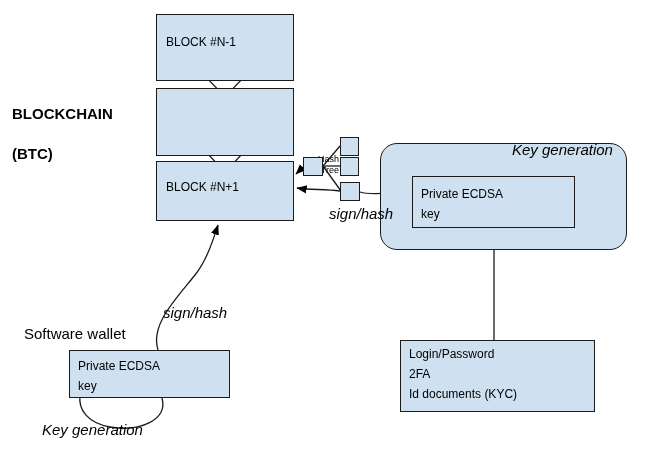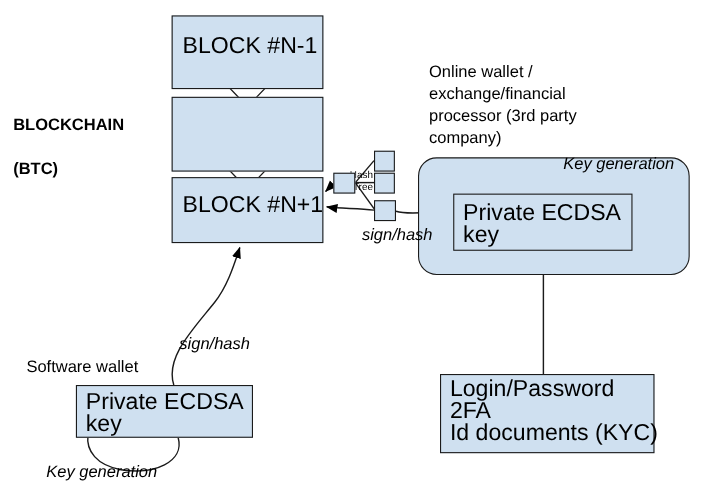--- a/index.html
+++ b/index.html
@@ -28,21 +28,21 @@
   }
   .node {
     position: absolute;
     box-sizing: border-box;
     background: #cfe0f0;
     border: 1px solid #1b1b1b;
   }
   .node-text {
     position: absolute;
     color: #000000;
-    font-size: 21px;
+    font-size: 12px;
     line-height: 20px;
     white-space: pre-line;
   }
   .plain-text {
     position: absolute;
     color: #000000;
     font-size: 15px;
     line-height: 20px;
     white-space: pre-line;
   }
@@ -181,24 +181,20 @@
   <div class="node-text" id="block-n-plus-1-label">BLOCK #N+1</div>
 
   <div class="plain-text small-text" id="hash-tree-label">Hash
 Tree</div>
 
   <div class="tiny-node" id="hash-root"></div>
   <div class="tiny-node" id="hash-leaf-1"></div>
   <div class="tiny-node" id="hash-leaf-2"></div>
   <div class="tiny-node" id="hash-leaf-3"></div>
 
-  <div class="plain-text" id="online-wallet-caption">Online wallet /
-exchange/financial
-processor (3rd party
-company)</div>
 
   <div class="group-box" id="online-wallet-group"></div>
 
   <div class="node" id="online-private-key-box"></div>
   <div class="node-text" id="online-private-key-label">Private ECDSA
 key</div>
 
   <div class="edge-label" id="online-key-generation-label">Key generation</div>
 
   <div class="edge-label" id="sign-hash-right-label">sign/hash</div>

